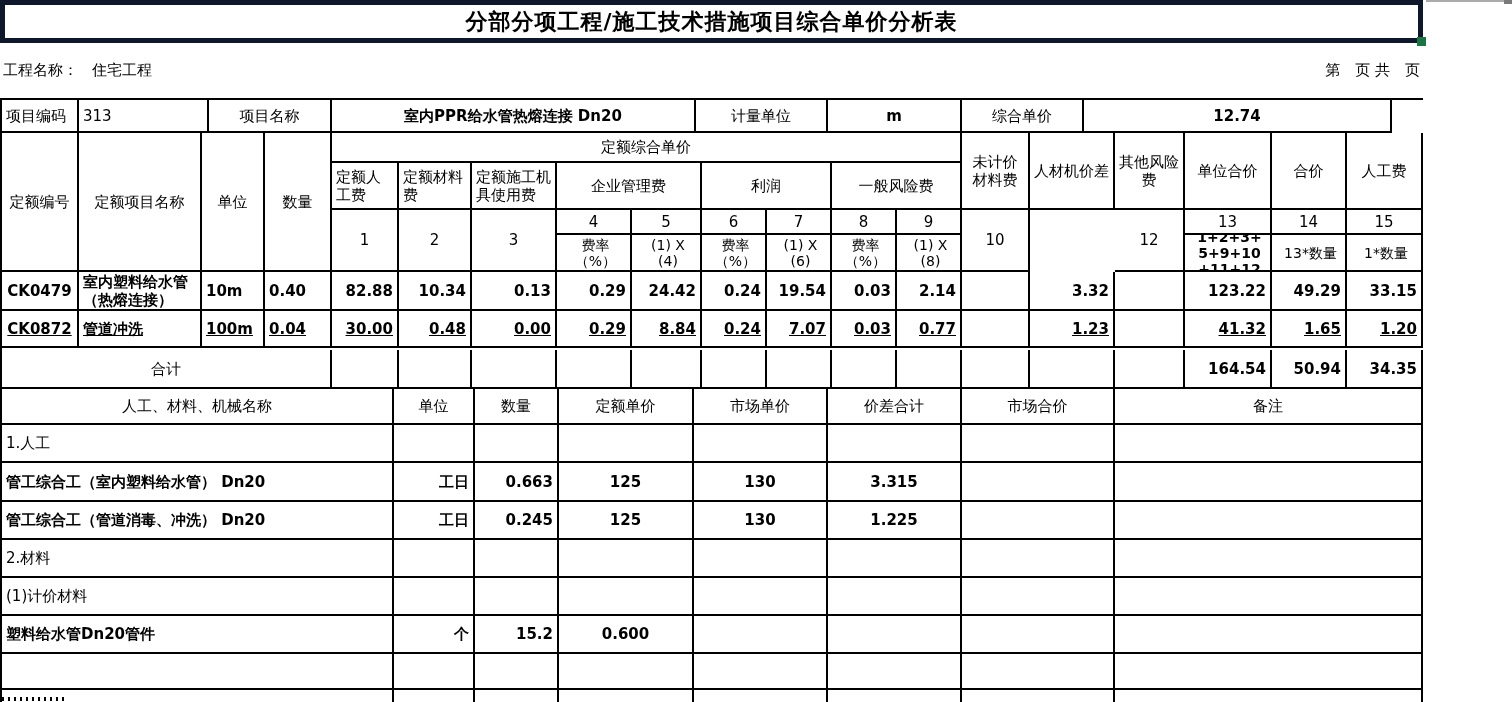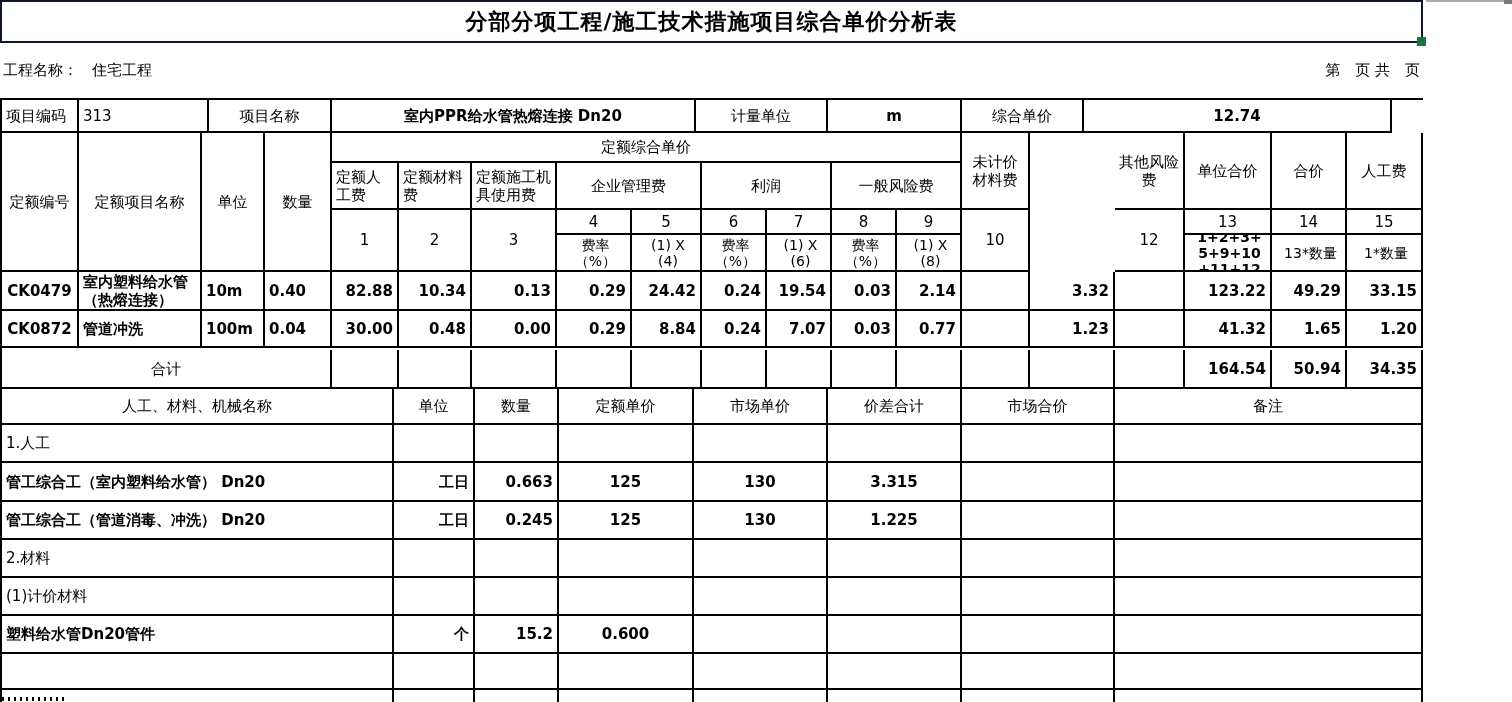--- a/index.html
+++ b/index.html
@@ -7,21 +7,21 @@
   .page {
     position:relative; width:1512px; height:702px; background:#ffffff;
     overflow:hidden; font-family:"DejaVu Sans","Liberation Sans",sans-serif;
     color:#000;
   }
   
   .gray-strip { position:absolute; left:1426px; top:0; width:78px; height:2px; background:#ababab; }
   .gray-nub   { position:absolute; left:1504px; top:0; width:8px; height:4px; background:#7a7a7a; }
   .title-box {
     position:absolute; left:0; top:0; width:1423px; height:43px;
-    border:2px solid #0f172a; background:#fff;
+    border:5px solid #0f172a; background:#fff;
     display:flex; align-items:center; justify-content:center;
   }
   .title-text { font-size:22px; font-weight:700; letter-spacing:1px; }
   .sel-handle { position:absolute; left:1417px; top:37px; width:9px; height:9px; background:#1e7345; }
   
   .meta-row { position:absolute; left:3px; top:61px; font-size:15px; }
   .meta-row .val { margin-left:14px; }
   .page-counter { position:absolute; top:61px; right:92px; font-size:15px; }
   
   .sheet { position:absolute; left:0; top:98px; width:1423px; border-left:2px solid #000; border-top:2px solid #000; }
@@ -43,21 +43,21 @@
   .hgrid {
     display:grid;
     grid-template-columns:77px 123px 63px 67px 67px 73px 85px 75px 70px 65px 65px 65px 65px 68px 85px 70px 87px 75px 76px;
     grid-template-rows:30px 47px 25px 37px;
   }
   .dgrid {
     display:grid;
     grid-template-columns:77px 123px 63px 67px 67px 73px 85px 75px 70px 65px 65px 65px 65px 68px 85px 70px 87px 75px 76px;
     grid-auto-rows:39px;
   }
-  .dgrid .rowB { height:37px; }
+  .dgrid .rowB { height:37px;text-decoration:underline; }
   .t2grid {
     display:grid;
     grid-template-columns:392px 81px 84px 135px 134px 134px 153px 308px;
     grid-template-rows:36px 38px 39px 38px 38px 38px 38px 36px 38px;
   }
   .remnant {
     position:absolute; left:2px; top:697px; width:66px; height:4px;
     background:repeating-linear-gradient(90deg,#000 0 2px,transparent 2px 6px);
   }
 </style>
@@ -98,20 +98,21 @@
       <div class="cell" style="grid-area:1/3/5/4">单位</div>
       <div class="cell" style="grid-area:1/4/5/5">数量</div>
       <div class="cell" style="grid-area:1/5/2/14">定额综合单价</div>
       <div class="cell l" style="grid-area:2/5/3/6">定额人工费</div>
       <div class="cell l" style="grid-area:2/6/3/7">定额材料费</div>
       <div class="cell l" style="grid-area:2/7/3/8">定额施工机具使用费</div>
       <div class="cell" style="grid-area:2/8/3/10">企业管理费</div>
       <div class="cell" style="grid-area:2/10/3/12">利润</div>
       <div class="cell" style="grid-area:2/12/3/14">一般风险费</div>
       <div class="cell" style="grid-area:1/14/3/15">未计价材料费</div>
+      <div class="cell" style="grid-area:1/15/3/16">人材机价差</div>
       <div class="cell" style="grid-area:1/16/3/17">其他风险费</div>
       <div class="cell" style="grid-area:1/17/3/18">单位合价</div>
       <div class="cell" style="grid-area:1/18/3/19">合价</div>
       <div class="cell" style="grid-area:1/19/3/20">人工费</div>
       <div class="cell" style="grid-area:3/5/5/6">1</div>
       <div class="cell" style="grid-area:3/6/5/7">2</div>
       <div class="cell" style="grid-area:3/7/5/8">3</div>
       <div class="cell" style="grid-area:3/8/4/9">4</div>
       <div class="cell" style="grid-area:3/9/4/10">5</div>
       <div class="cell" style="grid-area:3/10/4/11">6</div>

